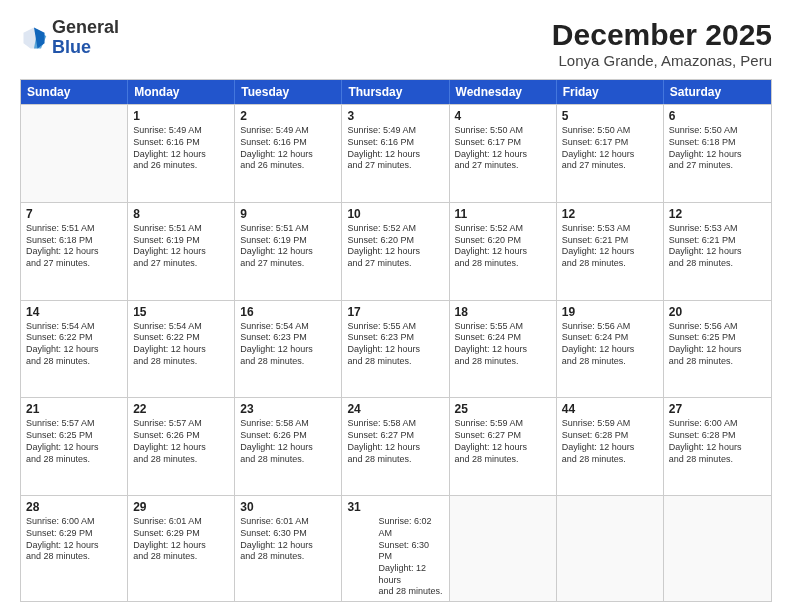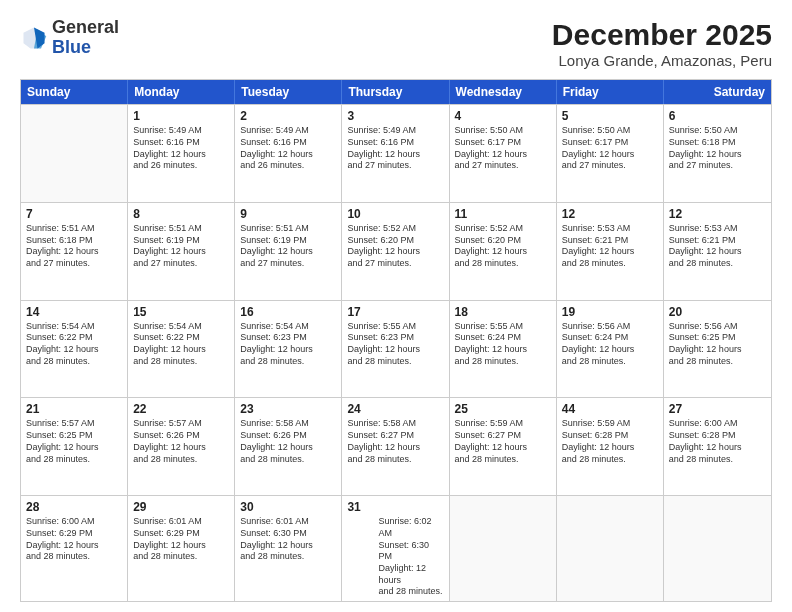--- a/index.html
+++ b/index.html
@@ -71,21 +71,21 @@
       background: #2255cc;
     }
     .cal-header-cell {
       color: #fff;
       font-size: 12px;
       font-weight: bold;
       padding: 5px 6px;
       border-right: 1px solid #4477dd;
       text-align: left;
     }
-    .cal-header-cell:last-child { border-right: none; text-align: right; }
+    .cal-header-cell:last-child { border-right: none; }
     .cal-body {
       flex: 1;
       display: flex;
       flex-direction: column;
     }
     .cal-week {
       display: grid;
       grid-template-columns: repeat(7, 1fr);
       flex: 1;
       border-top: 1px solid #ccc;

